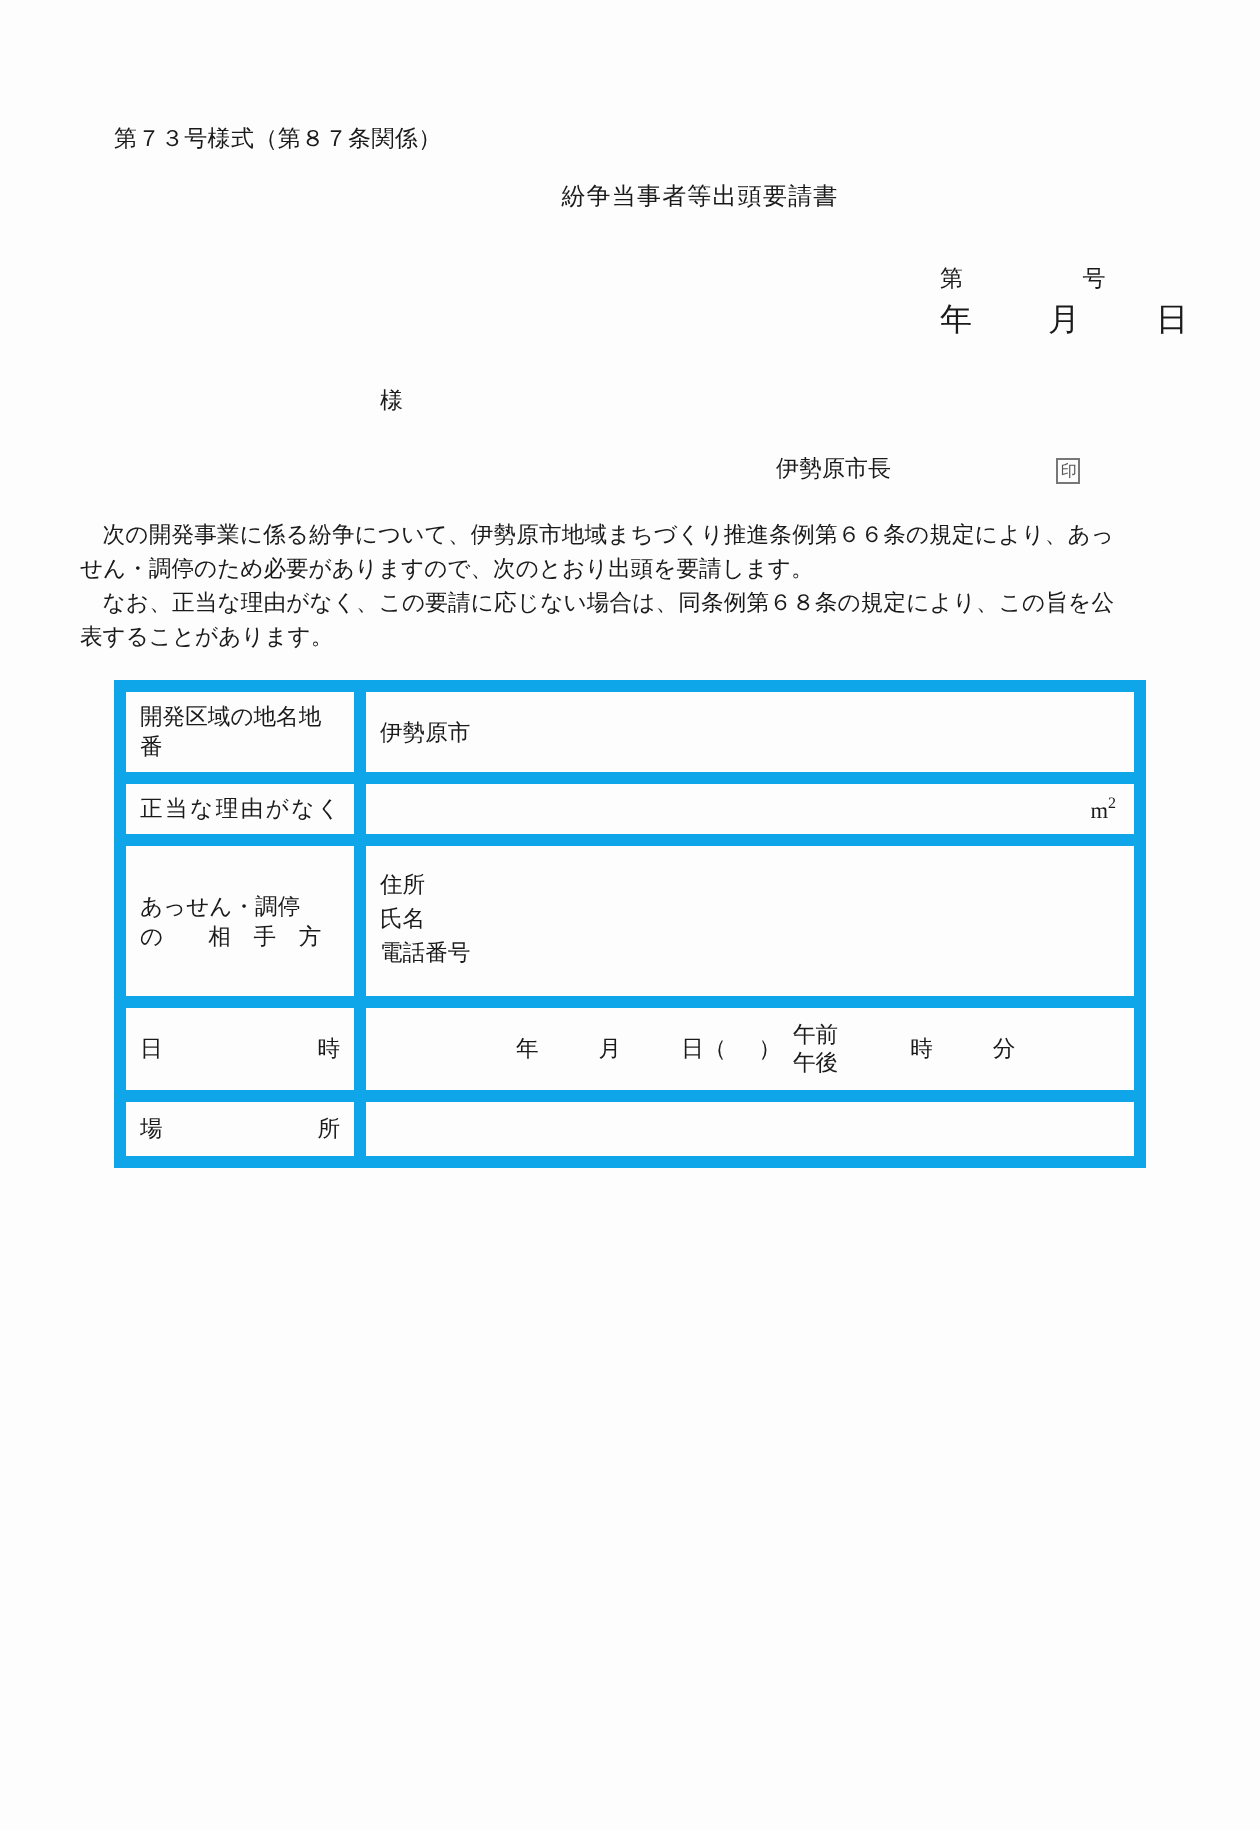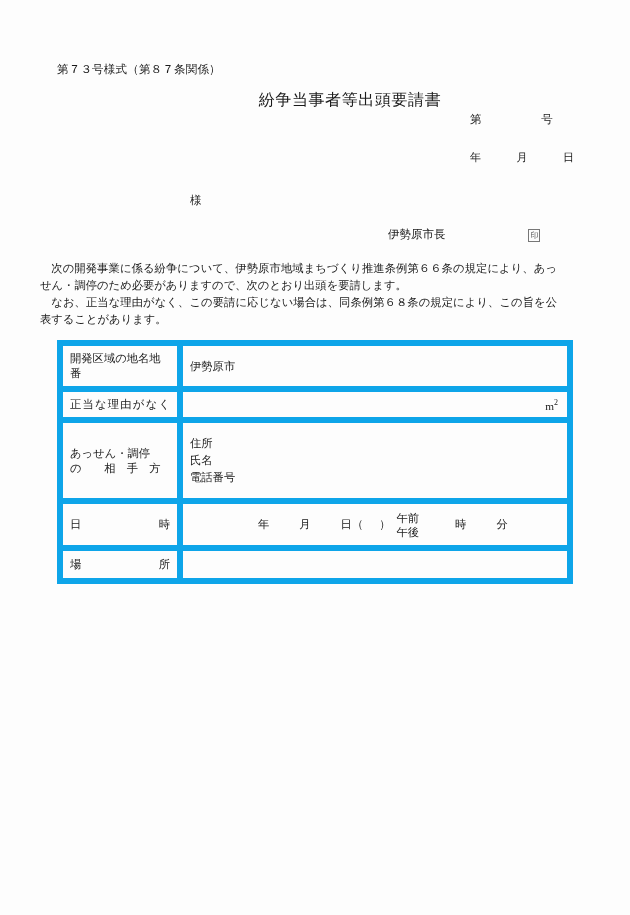--- a/index.html
+++ b/index.html
@@ -26,39 +26,39 @@
     font-size: 11.5px;
     letter-spacing: 0.2px;
     white-space: nowrap;
   }
   .doc-title {
     position: absolute;
     left: 0;
     top: 90px;
     width: 630px;
     text-align: center;
-    font-size: 16px;
+    font-size: 12px;
     letter-spacing: 0.6px;
   }
   .title-shift {
     display: inline-block;
     margin-left: 70px;
   }
   .number-line {
     position: absolute;
     left: 470px;
-    top: 112px;
+    top: 132px;
     font-size: 11.5px;
     white-space: nowrap;
   }
   .date-line {
     position: absolute;
     left: 470px;
     top: 150px;
-    font-size: 11px;
+    font-size: 16px;
     white-space: nowrap;
   }
   .gap-lg { display: inline-block; width: 54px; }
   .gap-md { display: inline-block; width: 30px; }
   .gap-sm { display: inline-block; width: 16px; }
   .addressee {
     position: absolute;
     left: 190px;
     top: 193px;
     font-size: 11.5px;

